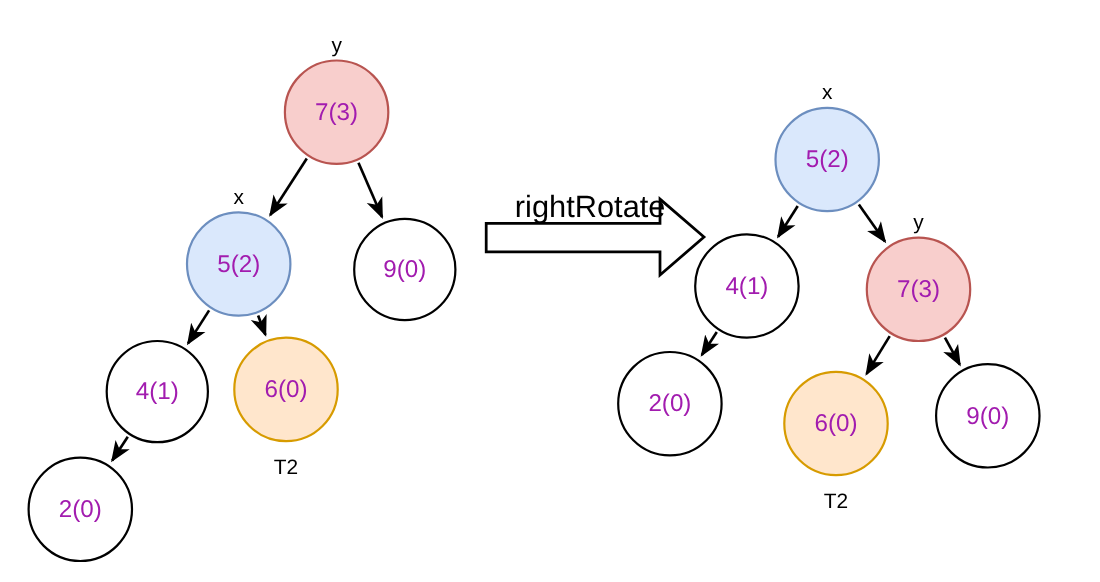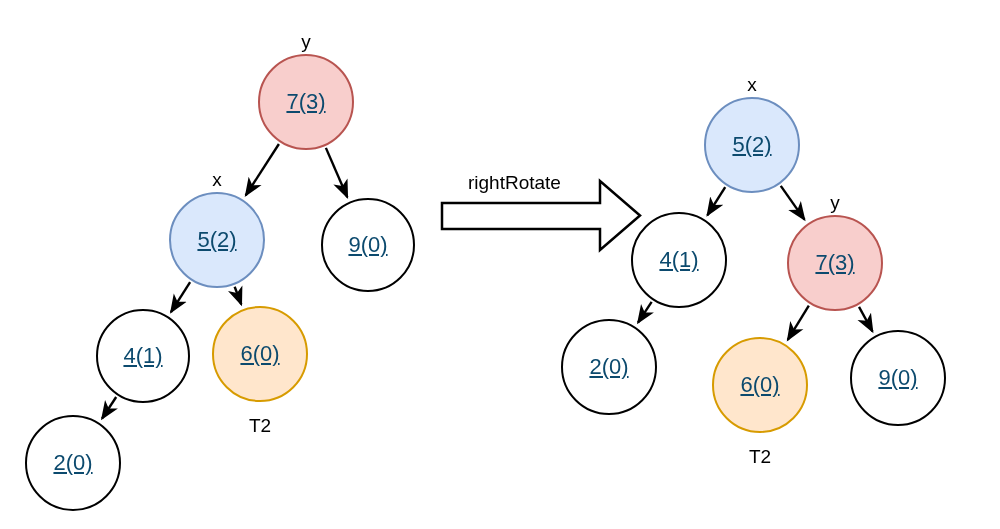--- a/index.html
+++ b/index.html
@@ -24,45 +24,44 @@
   }
   .node {
     position: absolute;
     box-sizing: border-box;
     border-radius: 50%;
     display: flex;
     align-items: center;
     justify-content: center;
     font-family: "Liberation Sans", sans-serif;
     font-size: 22px;
-    color: #0c4a6e;
+    color: #a21caf;
     background: #ffffff;
     border: 2px solid #000000;
     line-height: 1;
     z-index: 3;
-    text-decoration: underline;
   }
   .node-label {
     pointer-events: none;
     user-select: none;
   }
   .tag {
     position: absolute;
     font-family: "Liberation Sans", sans-serif;
     font-size: 19px;
     color: #000000;
     text-align: center;
     line-height: 1;
     z-index: 4;
     white-space: nowrap;
   }
   .op-label {
     position: absolute;
     font-family: "Liberation Sans", sans-serif;
-    font-size: 19px;
+    font-size: 28px;
     color: #000000;
     white-space: nowrap;
     z-index: 4;
   }
 </style>
 </head>
 <body>
 
 <div id="canvas">
 

